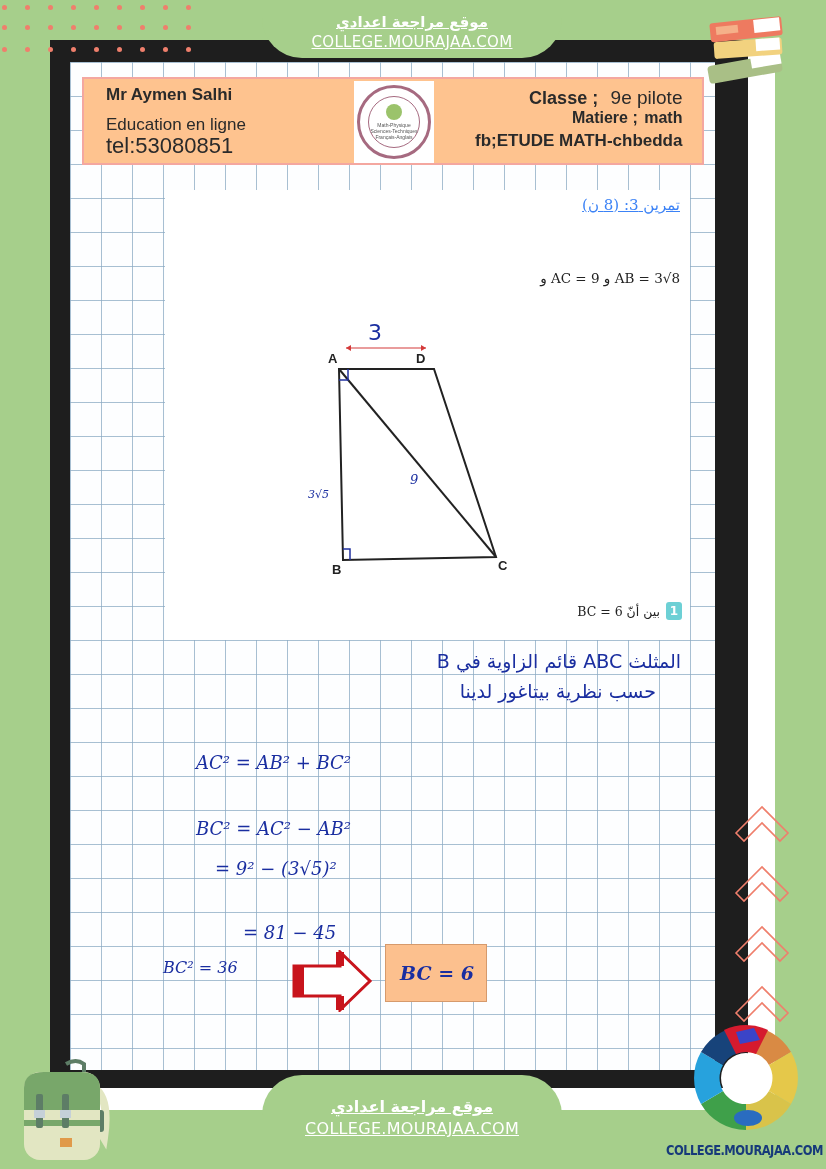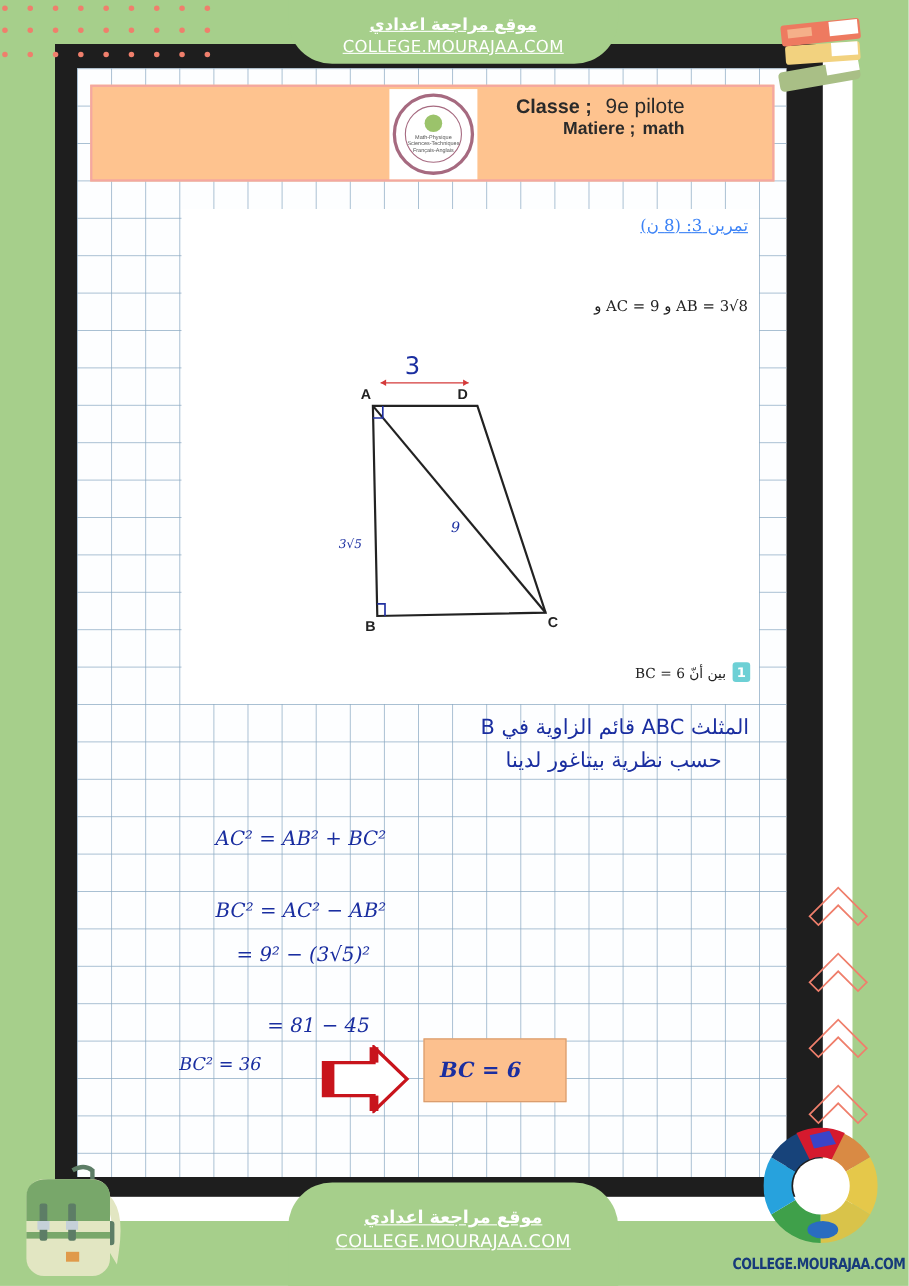--- a/index.html
+++ b/index.html
@@ -69,21 +69,21 @@
   .ex-line2 { position: absolute; right: 10px; top: 80px; font-family: "DejaVu Serif", serif; font-size: 13.5px; color: #222; white-space: nowrap; }
   .ex-q { position: absolute; right: 8px; top: 412px; font-family: "DejaVu Serif", serif; font-size: 12.5px; color: #222; display: flex; align-items: center; gap: 6px; direction: rtl; }
   .badge { width: 16px; height: 18px; background: #6dd0d5; color: #fff; font-size: 12px; font-weight: bold; display: inline-flex; align-items: center; justify-content: center; border-radius: 3px; font-family: "DejaVu Sans", sans-serif; }
 
   .figure { position: absolute; left: 290px; top: 300px; }
 
   .hw { position: absolute; color: #1a2ea0; font-family: "DejaVu Serif", serif; font-style: italic; white-space: nowrap; }
   .hw-ar { font-family: "DejaVu Sans", sans-serif; font-style: normal; direction: rtl; }
 
   .result-box {
-    position: absolute; left: 385px; top: 944px; width: 130px; height: 58px;
+    position: absolute; left: 385px; top: 944px; width: 102px; height: 58px;
     background: #fcc08e; border: 1px solid #d69a6c;
     display: flex; align-items: center; padding-left: 14px;
   }
   .arrow { position: absolute; left: 292px; top: 950px; }
 
   .chevrons { position: absolute; left: 734px; top: 793px; }
   .books { position: absolute; left: 694px; top: 12px; }
   .backpack { position: absolute; left: 14px; top: 1058px; }
   .wheel { position: absolute; left: 694px; top: 1022px; }
   .brand-bottom { position: absolute; left: 666px; top: 1142px; font-family: "DejaVu Sans", sans-serif; font-weight: bold; font-size: 14px; color: #173a7a; letter-spacing: -0.6px; transform: scaleX(0.82); transform-origin: left; white-space: nowrap; }
@@ -139,39 +139,45 @@
   <rect x="14" y="48" width="74" height="18" rx="4" fill="#a9bf86" transform="rotate(-10 50 57)"></rect>
   <rect x="58" y="46" width="30" height="12" fill="#ffffff" transform="rotate(-10 50 57)"></rect>
   <rect x="20" y="28" width="68" height="17" rx="3" fill="#f2d27f" transform="rotate(-4 50 36)"></rect>
   <rect x="62" y="28" width="24" height="12" fill="#ffffff" transform="rotate(-4 50 36)"></rect>
   <rect x="16" y="8" width="72" height="19" rx="3" fill="#ee7a60" transform="rotate(-6 50 17)"></rect>
   <rect x="60" y="9" width="26" height="13" fill="#ffffff" transform="rotate(-6 50 17)"></rect>
   <rect x="22" y="12" width="22" height="8" fill="#f5b089" transform="rotate(-6 50 17)"></rect>
 </svg>
 
 <div class="header-box">
+  <div class="hb-left">
+    <span class="hb-name">Mr Aymen Salhi</span>
+    <span class="hb-edu">Education en ligne</span>
+    <span class="hb-tel">tel:53080851</span>
+  </div>
   <div class="hb-logo">
     <div class="logo-ring">
       <div class="logo-inner">
         <div class="logo-tree"></div>
         <span>Math-Physique</span>
         <span>Sciences-Techniques</span>
         <span>Français-Anglais</span>
       </div>
     </div>
   </div>
   <div class="hb-right">
     <span class="hb-row">
       <span class="hb-classe-lbl">Classe ;</span>
       <span class="hb-classe-val">9e pilote</span>
     </span>
     <span class="hb-row">
       <span class="hb-mat-lbl">Matiere ;</span>
       <span class="hb-mat-val">math</span>
     </span>
+    <span class="hb-row hb-fb">fb;ETUDE MATH-chbedda</span>
   </div>
 </div>
 
 <div class="exercise">
   <span class="ex-title">تمرين 3: (8 ن)</span>
   <span class="ex-line2">و AC = 9 و AB = 3√8</span>
   <div class="ex-q">
     <span class="badge">1</span>
     <span>بين أنّ BC = 6</span>
   </div>

